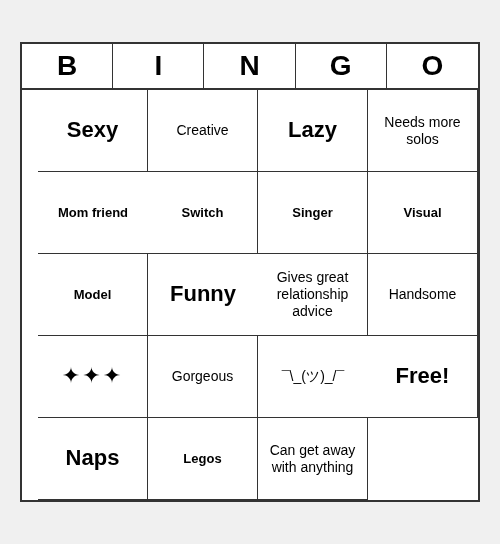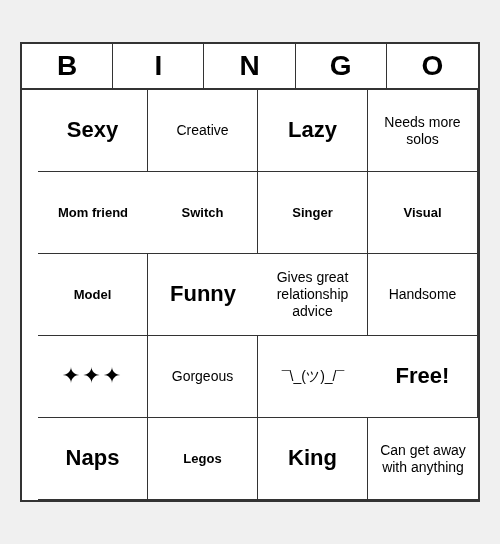--- a/index.html
+++ b/index.html
@@ -102,16 +102,15 @@
       <div class="bingo-cell medium-text">Model</div>
       <div class="bingo-cell large-text">Funny</div>
       <div class="bingo-cell small-text">Gives great relationship advice</div>
       <div class="bingo-cell">Handsome</div>
       <div class="bingo-cell stars">✦✦✦</div>
       <div class="bingo-cell">Gorgeous</div>
       <div class="bingo-cell">¯\_(ツ)_/¯</div>
       <div class="bingo-cell free">Free!</div>
       <div class="bingo-cell large-text">Naps</div>
       <div class="bingo-cell medium-text">Legos</div>
-      <div class="bingo-cell large-text">King</div>
       <div class="bingo-cell small-text">Can get away with anything</div>
     </div>
 </div>
 
 </body></html>

